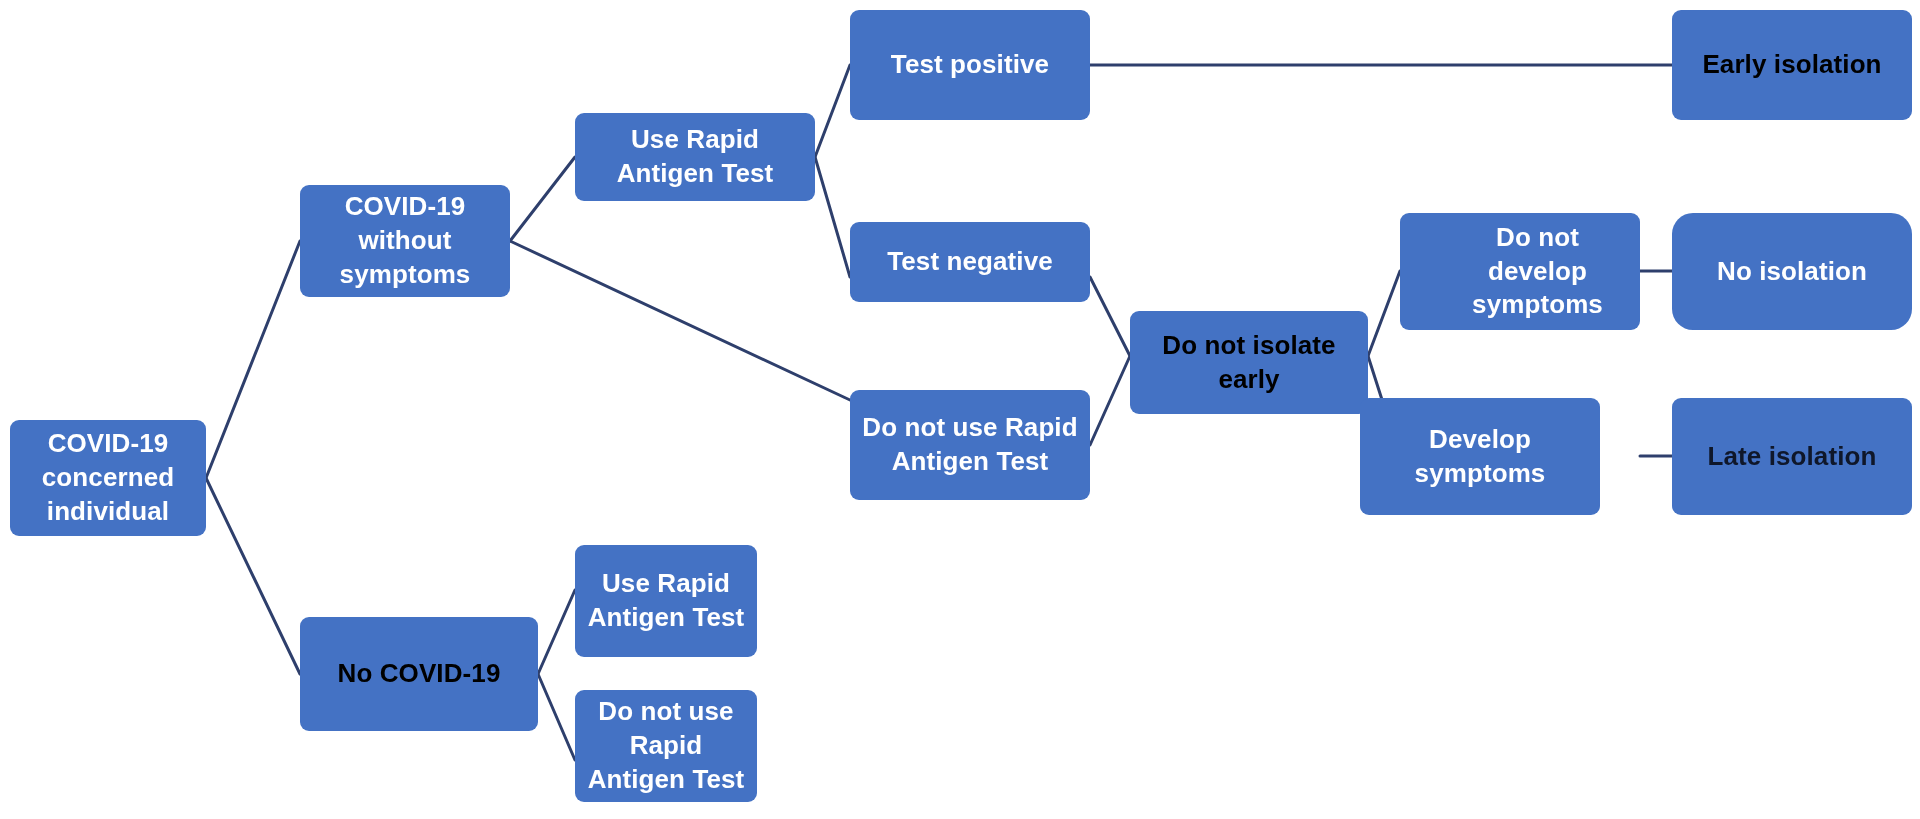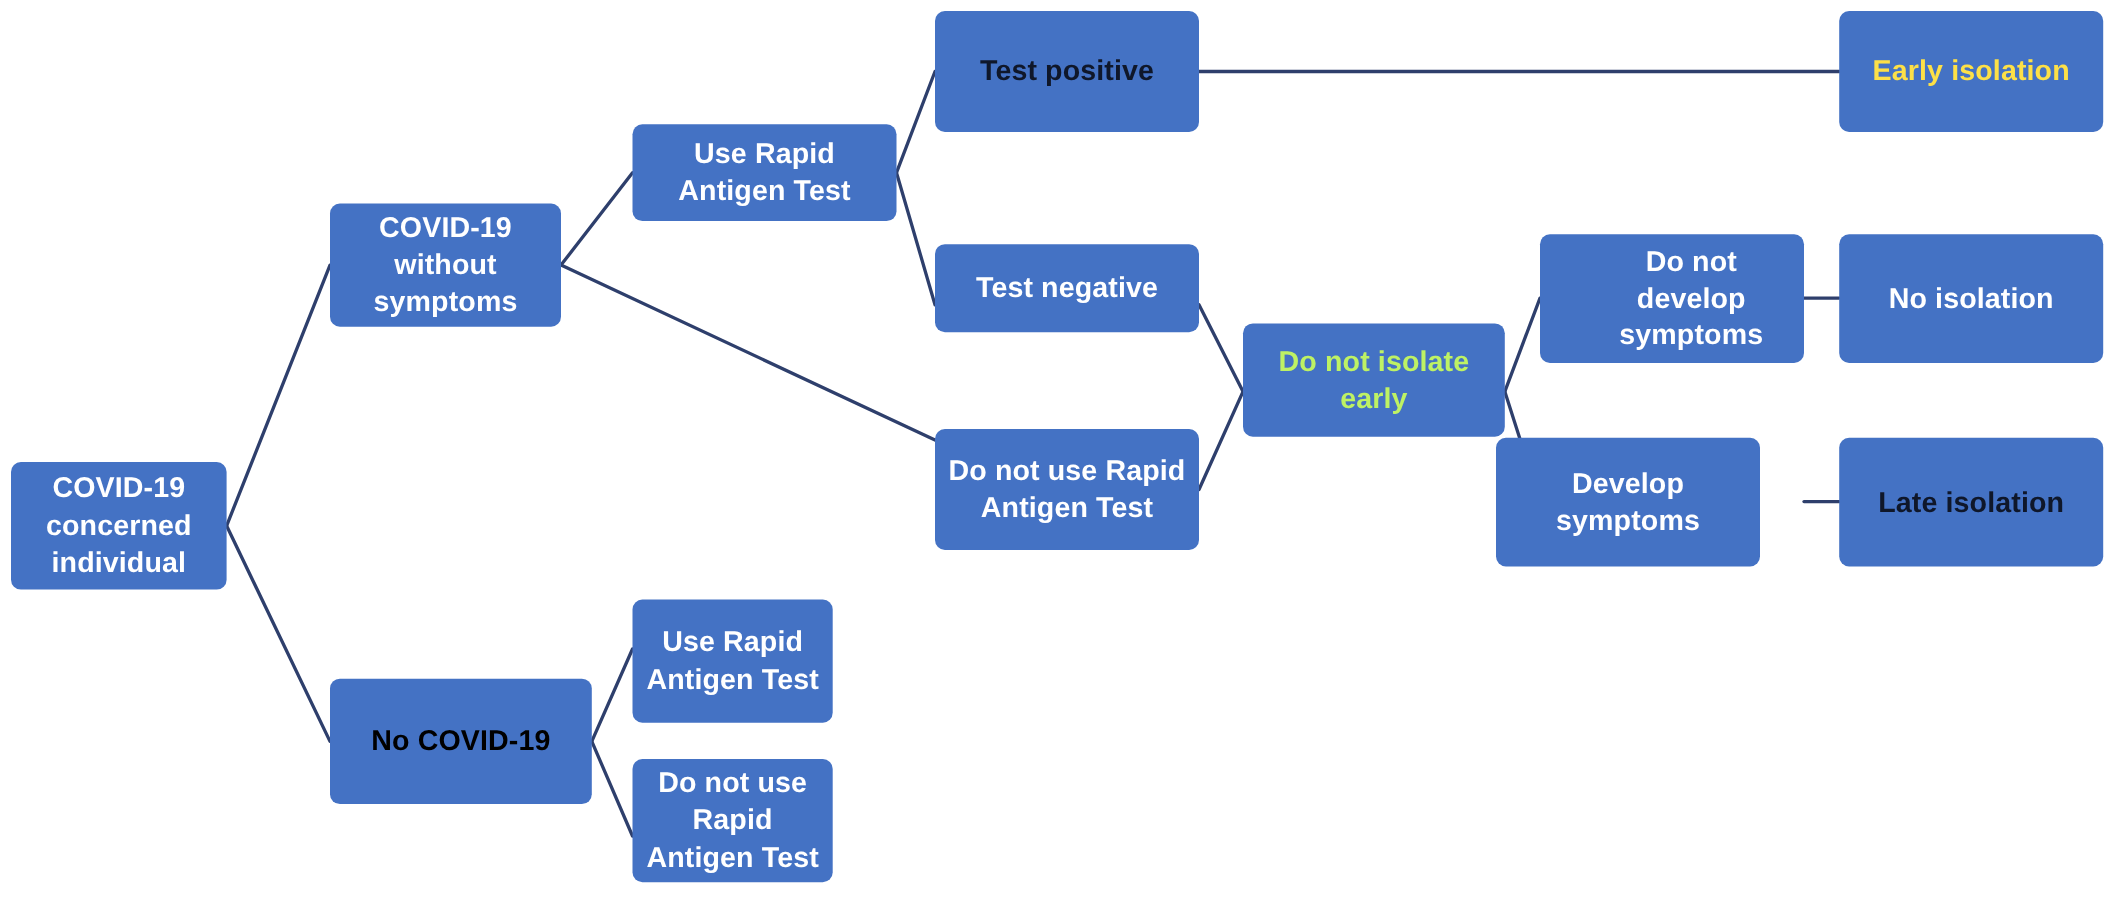--- a/index.html
+++ b/index.html
@@ -77,27 +77,27 @@
       <div class="node" style="left: 300px; top: 185px; width: 210px; height: 112px; background: rgb(68, 114, 196); color: rgb(255, 255, 255);">COVID-19
 without
 symptoms</div>
       <div class="node" style="left: 300px; top: 617px; width: 238px; height: 114px; background: rgb(68, 114, 196); color: #000000;">No COVID-19</div>
       <div class="node" style="left: 575px; top: 113px; width: 240px; height: 88px; background: rgb(68, 114, 196); color: rgb(255, 255, 255);">Use Rapid
 Antigen Test</div>
       <div class="node" style="left: 575px; top: 545px; width: 182px; height: 112px; background: rgb(68, 114, 196); color: rgb(255, 255, 255);">Use Rapid
 Antigen Test</div>
       <div class="node" style="left: 575px; top: 690px; width: 182px; height: 112px; background: rgb(68, 114, 196); color: rgb(255, 255, 255);">Do not use Rapid
 Antigen Test</div>
-      <div class="node" style="left: 850px; top: 10px; width: 240px; height: 110px; background: rgb(68, 114, 196); color: #0f172a;">Test positive</div>
+      <div class="node" style="left: 850px; top: 10px; width: 240px; height: 110px; background: rgb(68, 114, 196); color: #ffffff;">Test positive</div>
       <div class="node" style="left: 850px; top: 222px; width: 240px; height: 80px; background: rgb(68, 114, 196); color: rgb(255, 255, 255);">Test negative</div>
       <div class="node" style="left: 850px; top: 390px; width: 240px; height: 110px; background: rgb(68, 114, 196); color: rgb(255, 255, 255);">Do not use Rapid
 Antigen Test</div>
-      <div class="node" style="left: 1130px; top: 294px; width: 238px; height: 103px; background: rgb(68, 114, 196); color: #bef264;">Do not isolate
+      <div class="node" style="left: 1130px; top: 311px; width: 238px; height: 103px; background: rgb(68, 114, 196); color: #000000;">Do not isolate
 early</div>
       <div class="node" style="left: 1400px; top: 213px; width: 240px; height: 117px; background: rgb(68, 114, 196); color: rgb(255, 255, 255); padding-left: 43px;">Do not develop
 symptoms</div>
       <div class="node" style="left: 1360px; top: 398px; width: 240px; height: 117px; background: rgb(68, 114, 196); color: rgb(255, 255, 255);">Develop
 symptoms</div>
-      <div class="node" style="left: 1672px; top: 10px; width: 240px; height: 110px; background: rgb(68, 114, 196); color: #fde047; text-align: right;">Early isolation</div>
-      <div class="node" style="left: 1672px; top: 213px; width: 240px; height: 117px; background: rgb(68, 114, 196); color: rgb(255, 255, 255);">No isolation</div>
+      <div class="node" style="left: 1672px; top: 10px; width: 240px; height: 110px; background: rgb(68, 114, 196); color: #000000; text-align: right;">Early isolation</div>
+      <div class="node" style="left: 1672px; top: 213px; width: 240px; height: 117px; background: rgb(68, 114, 196); color: rgb(255, 255, 255); border-radius: 21px;">No isolation</div>
       <div class="node" style="left: 1672px; top: 398px; width: 240px; height: 117px; background: rgb(68, 114, 196); color: #0f172a;">Late isolation</div>
     </div>
 </div>
 
 </body></html>

